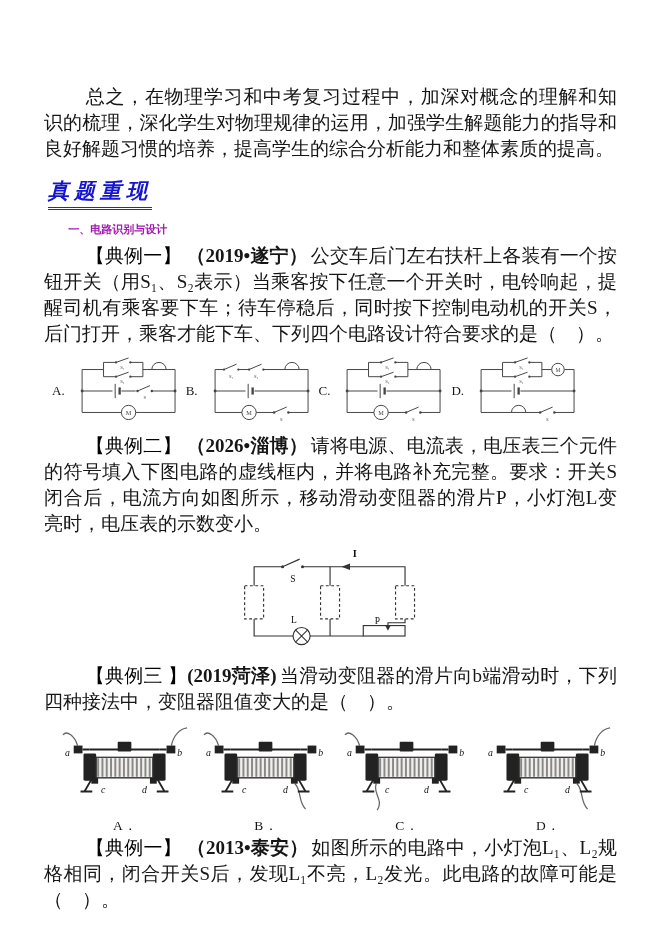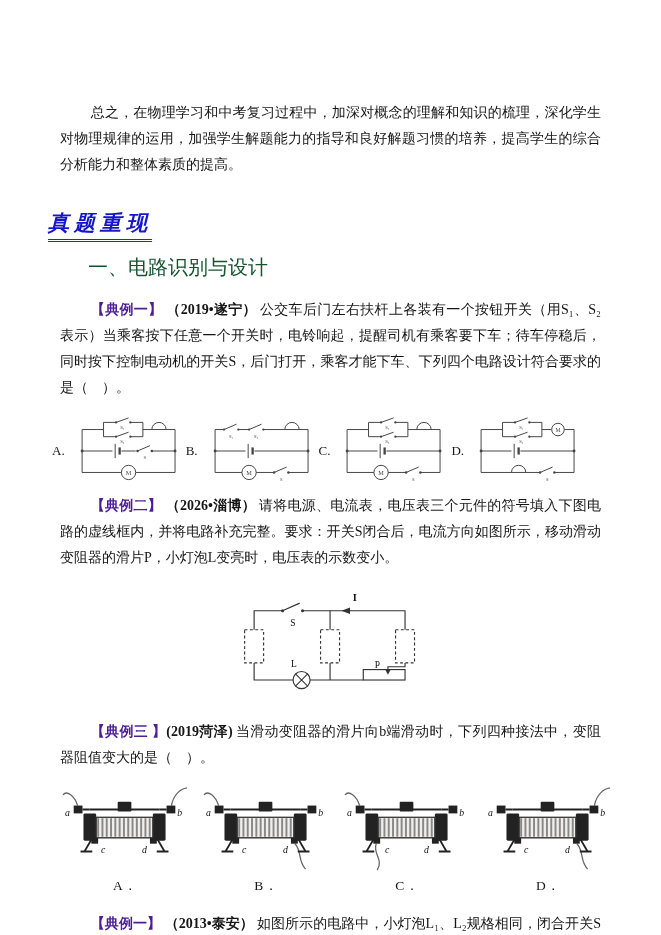--- a/index.html
+++ b/index.html
@@ -1,26 +1,26 @@
 <!DOCTYPE html>
 <html><head>
 <meta charset="utf-8">
 <style>
   html,body{margin:0;padding:0;background:#fff;}
   body{width:661px;height:935px;overflow:hidden;
        font-family:"Liberation Serif","DejaVu Serif",serif;color:#161616;}
   .page{padding:84px 44px 0 44px;}
-  p.bodytext{font-size:14px;line-height:26px;margin:16px;text-align:justify;text-indent:2.2em;}
-  .tag{color:#4c1d95;font-weight:bold;}
+  p.bodytext{font-size:19px;line-height:26px;margin:0;text-align:justify;text-indent:2.2em;}
+  .tag{color:#000000;font-weight:normal;}
   .src{font-weight:bold;margin-right:3px;}
   .banner{display:inline-block;margin:15px 0 2px 4px;font-size:21px;font-weight:bold;
           font-style:italic;color:#1515cd;letter-spacing:5px;
           border-bottom:3px double #b00020;padding-bottom:2px;
           font-family:"Liberation Serif",serif;}
-  h3.sec{font-size:20px;font-weight:normal;color:#14532d;margin:10px 0 6px 0;
+  h3.sec{font-size:11px;font-weight:bold;color:#a21caf;margin:10px 0 6px 0;
          padding-left:2.2em;font-family:"Liberation Sans","DejaVu Sans",sans-serif;}
   .opt-row{display:flex;align-items:center;margin:10px 0 2px 6px;}
   .opt-label{font-size:13px;margin:0 1px 0 2px;flex:none;}
   svg.circ{width:118px;height:68px;flex:none;}
   .diagram2{text-align:center;margin:6px 0 4px 0;}
   svg.d2{width:202px;height:112px;}
   .rheo-row{display:flex;margin:12px 0 0 14px;gap:6px;}
   .rheo{width:135px;text-align:center;}
   svg.rh{width:133px;height:86px;}
   .rheo-cap{font-size:13.5px;margin-top:0;letter-spacing:1px;}

